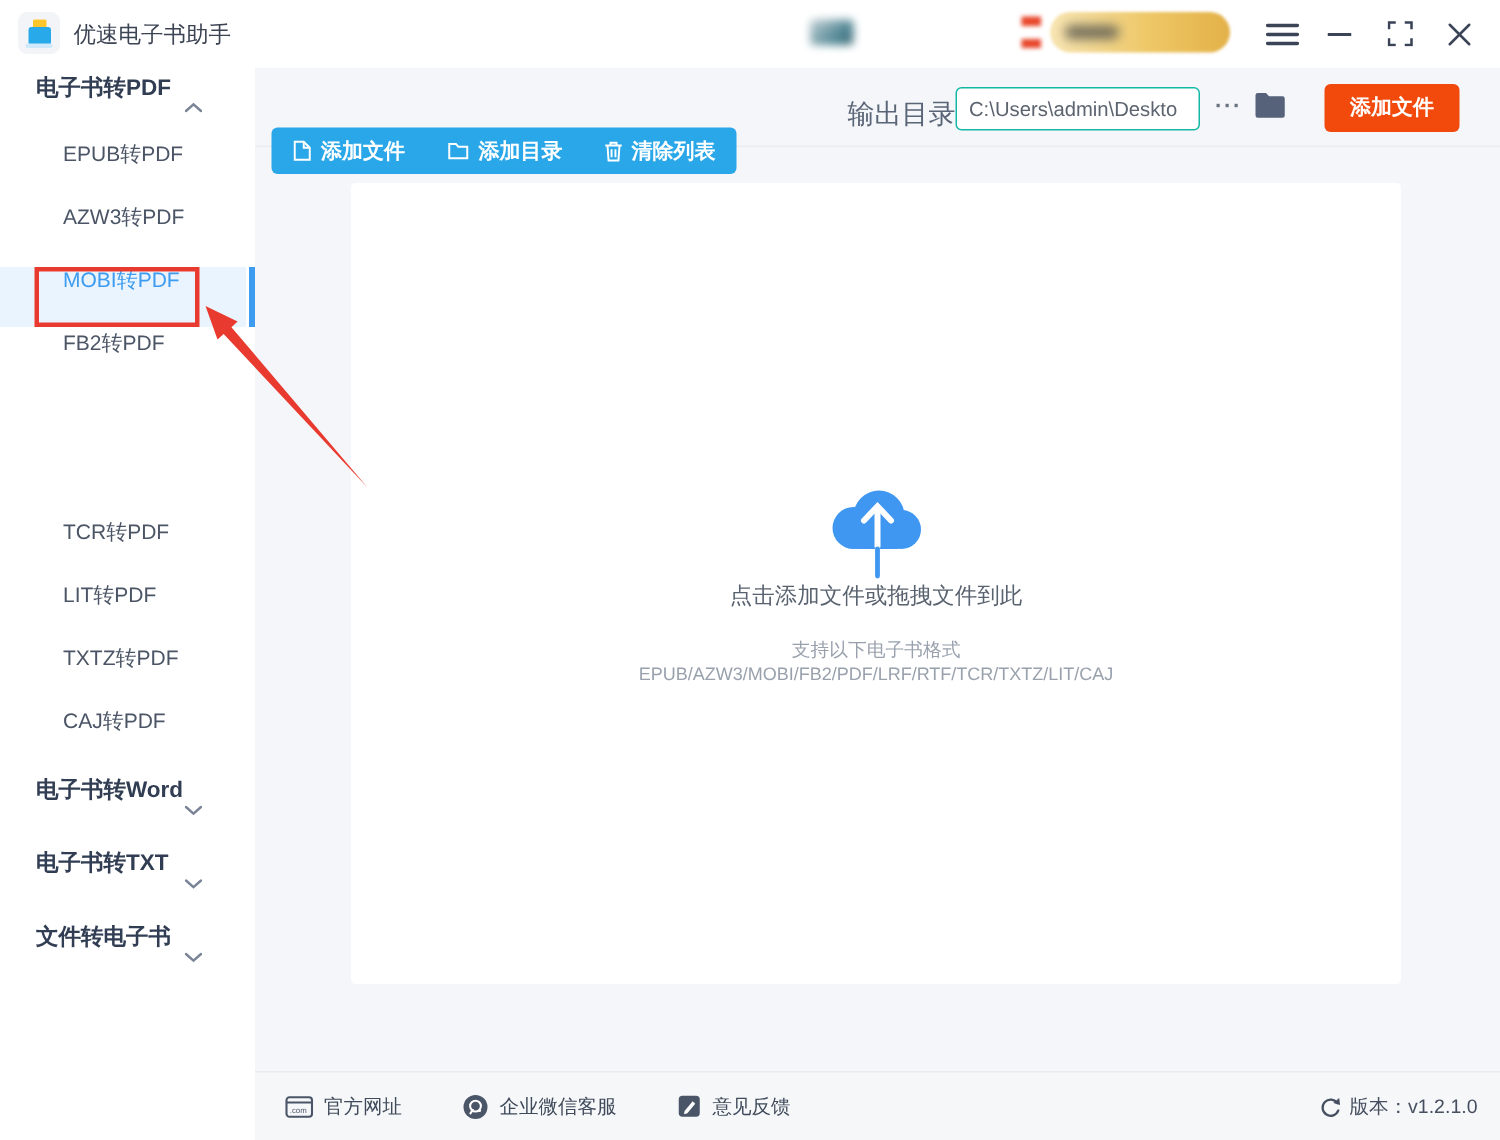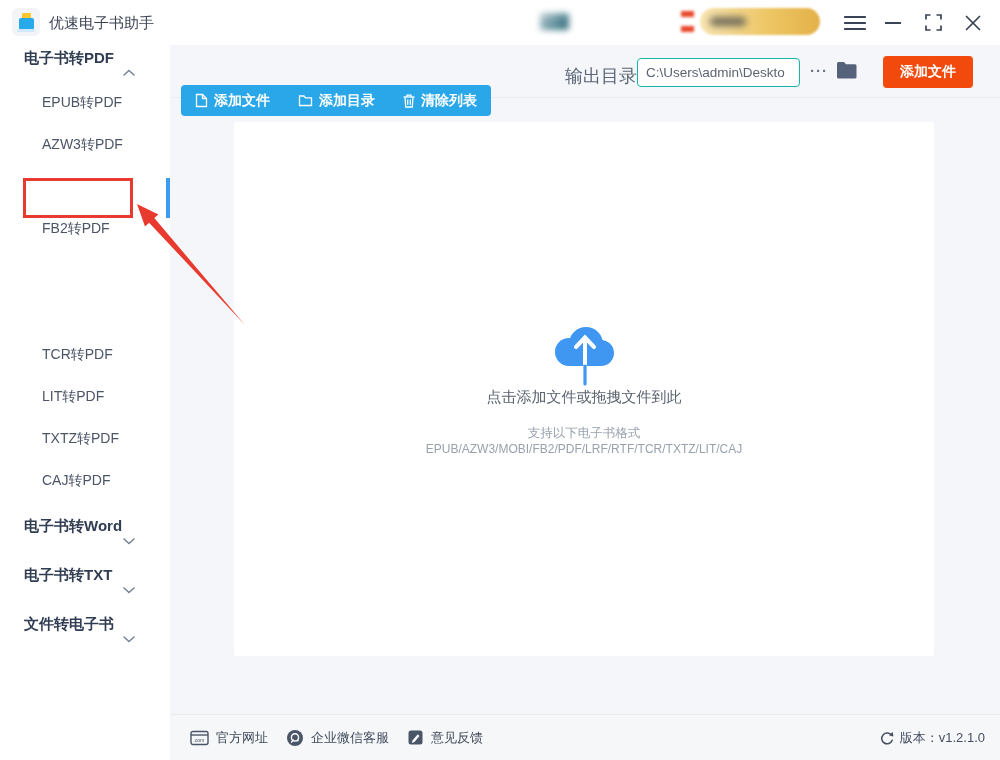--- a/index.html
+++ b/index.html
@@ -52,21 +52,21 @@
                font-family:"Liberation Sans","DejaVu Sans",sans-serif; }
 
   .panel { position:absolute; left:64px; top:77px; width:700px; height:534px; background:#fff; border-radius:3px; cursor:pointer; }
   .cloud { position:absolute; top:200px; left:50%; margin-left:-40px; }
   .dz-text { position:absolute; left:0; width:700px; text-align:center; }
   .dz-hint { top:266px; font-size:15px; color:#59626f; }
   .dz-sub1 { top:303px; font-size:12.5px; color:#99a1ad; }
   .dz-sub2 { top:320px; font-size:12px; color:#99a1ad; }
 
   .footer { position:absolute; left:0; bottom:0; width:830px; height:46px; background:#f6f7f9;
-            border-top:1px solid #e9ebee; display:flex; align-items:center; padding-left:20px; gap:18px; }
+            border-top:1px solid #e9ebee; display:flex; align-items:center; padding-left:20px; gap:40px; }
   .foot-link { display:flex; align-items:center; gap:7px; font-size:13px; color:#3f4a5a; cursor:pointer; }
   .version { position:absolute; right:15px; top:0; height:46px; display:flex; align-items:center; gap:6px;
              font-size:13px; color:#454f60; }
 
   
   .anno-box { position:absolute; left:23px; top:178px; width:110px; height:40px; border:3px solid #e93a2f;
               z-index:30; pointer-events:none; }
   .anno-arrow { position:absolute; left:0; top:0; z-index:30; pointer-events:none; }
 </style>
 </head>
@@ -128,20 +128,23 @@
             <polyline points="1,6 6,1.5 11,6"></polyline>
           </svg>
       </span>
     </div>
 
     <div class="side-row side-item" style="top:49px">
         <span>EPUB转PDF</span>
       </div>
     <div class="side-row side-item" style="top:91px">
         <span>AZW3转PDF</span>
+      </div>
+    <div class="side-row side-item selected" style="top:133px">
+        <span>MOBI转PDF</span>
       </div>
     <div class="active-bar"></div>
     <div class="side-row side-item" style="top:175px">
         <span>FB2转PDF</span>
       </div>
     <div class="side-row side-item" style="top:301px">
         <span>TCR转PDF</span>
       </div>
     <div class="side-row side-item" style="top:343px">
         <span>LIT转PDF</span>

